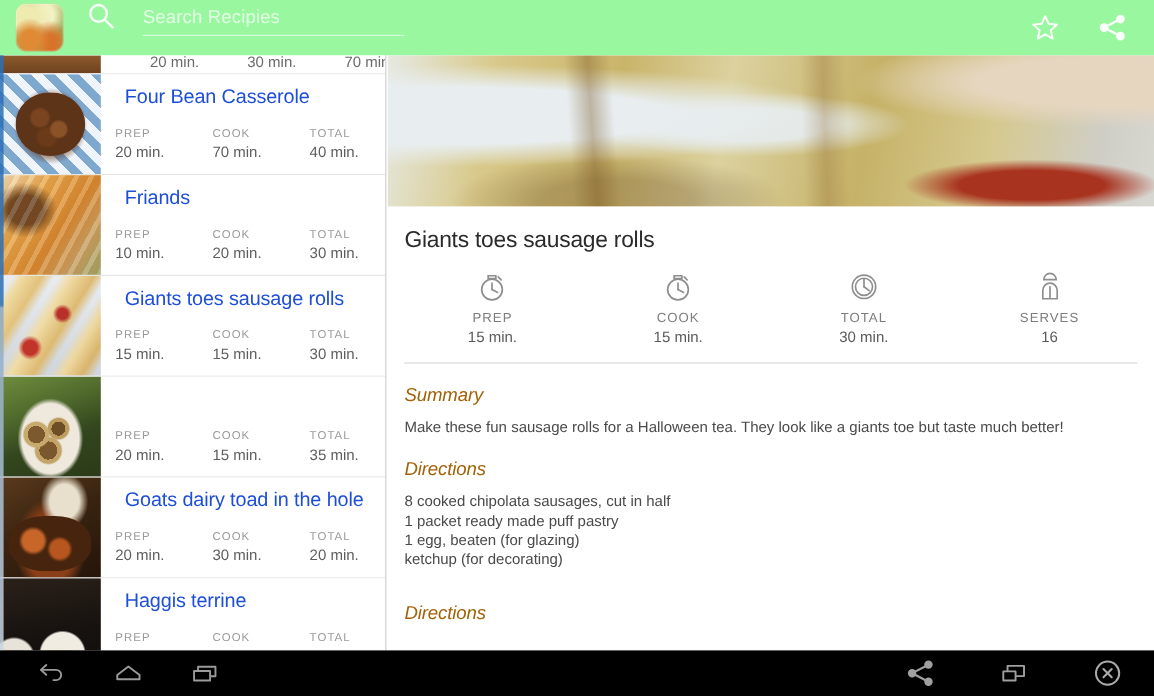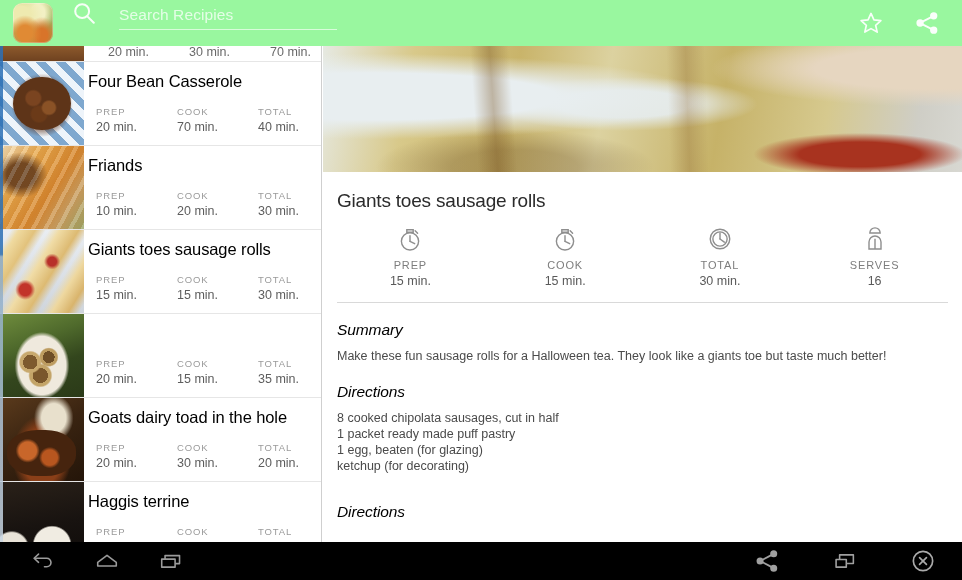--- a/index.html
+++ b/index.html
@@ -59,24 +59,24 @@
     opacity: .85; z-index: 6; pointer-events: none;
   }
   .list-scroll { position: absolute; inset: 0; }
 
   .row {
     position: relative; height: 84px; display: flex;
     border-bottom: 1px solid #e6e6e6; background: #fff;
   }
   .row.partial-top { height: 16px; overflow: hidden; align-items: flex-end; }
   .thumb { width: 84px; height: 100%; flex: none; overflow: hidden; position: relative; }
-  .row-body { flex: 1; position: relative; padding-left: 12px; min-width: 0; }
+  .row-body { flex: 1; position: relative; padding-left: 29px; min-width: 0; }
   .row-title {
-    position: absolute; top: 10px; left: 4px; right: 6px;
-    font-size: 16.5px; color: #000000; white-space: nowrap;
+    position: absolute; top: 10px; left: 20px; right: 6px;
+    font-size: 16.5px; color: #1d4ed8; white-space: nowrap;
     overflow: hidden; text-overflow: ellipsis; letter-spacing: -.1px;
   }
   .row-stats { position: absolute; left: 12px; right: 0; top: 44px; display: flex; }
   .stat-col { width: 81px; flex: none; }
   .stat-k { font-size: 9.5px; color: #9a9a9a; letter-spacing: .9px; }
   .stat-v { font-size: 12.5px; color: #5d5d5d; margin-top: 3px; }
   .partial-stats { display: flex; padding-left: 12px; padding-bottom: 2px; }
   .partial-stats .stat-col { width: 81px; }
   .partial-stats .stat-v { font-size: 12.5px; color: #6a6a6a; margin: 0; }
 
@@ -191,21 +191,21 @@
   }
   .stat-icon { width: 30px; height: 30px; }
   .stat-label {
     font-size: 11px; color: #7d7d7d; letter-spacing: .85px; margin-top: 5px;
   }
   .stat-value { font-size: 12.5px; color: #5a5a5a; margin-top: 3px; }
   .divider { height: 1px; background: #d9d9d9; margin: 14px 14px 0 14px; }
 
   .sec { padding: 0 14px; }
   .sec-head {
-    font-size: 15.5px; font-style: italic; color: #000000;
+    font-size: 15.5px; font-style: italic; color: #a16207;
     margin-top: 18px; letter-spacing: -.1px;
   }
   .sec-body {
     font-size: 12.5px; color: #4a4a4a; margin-top: 9px; line-height: 1.32;
   }
   .ing-line { font-size: 12.5px; color: #4a4a4a; line-height: 1.30; }
 
   
   .navbar {
     position: absolute; left: 0; bottom: 0; width: 962px; height: 38px;

